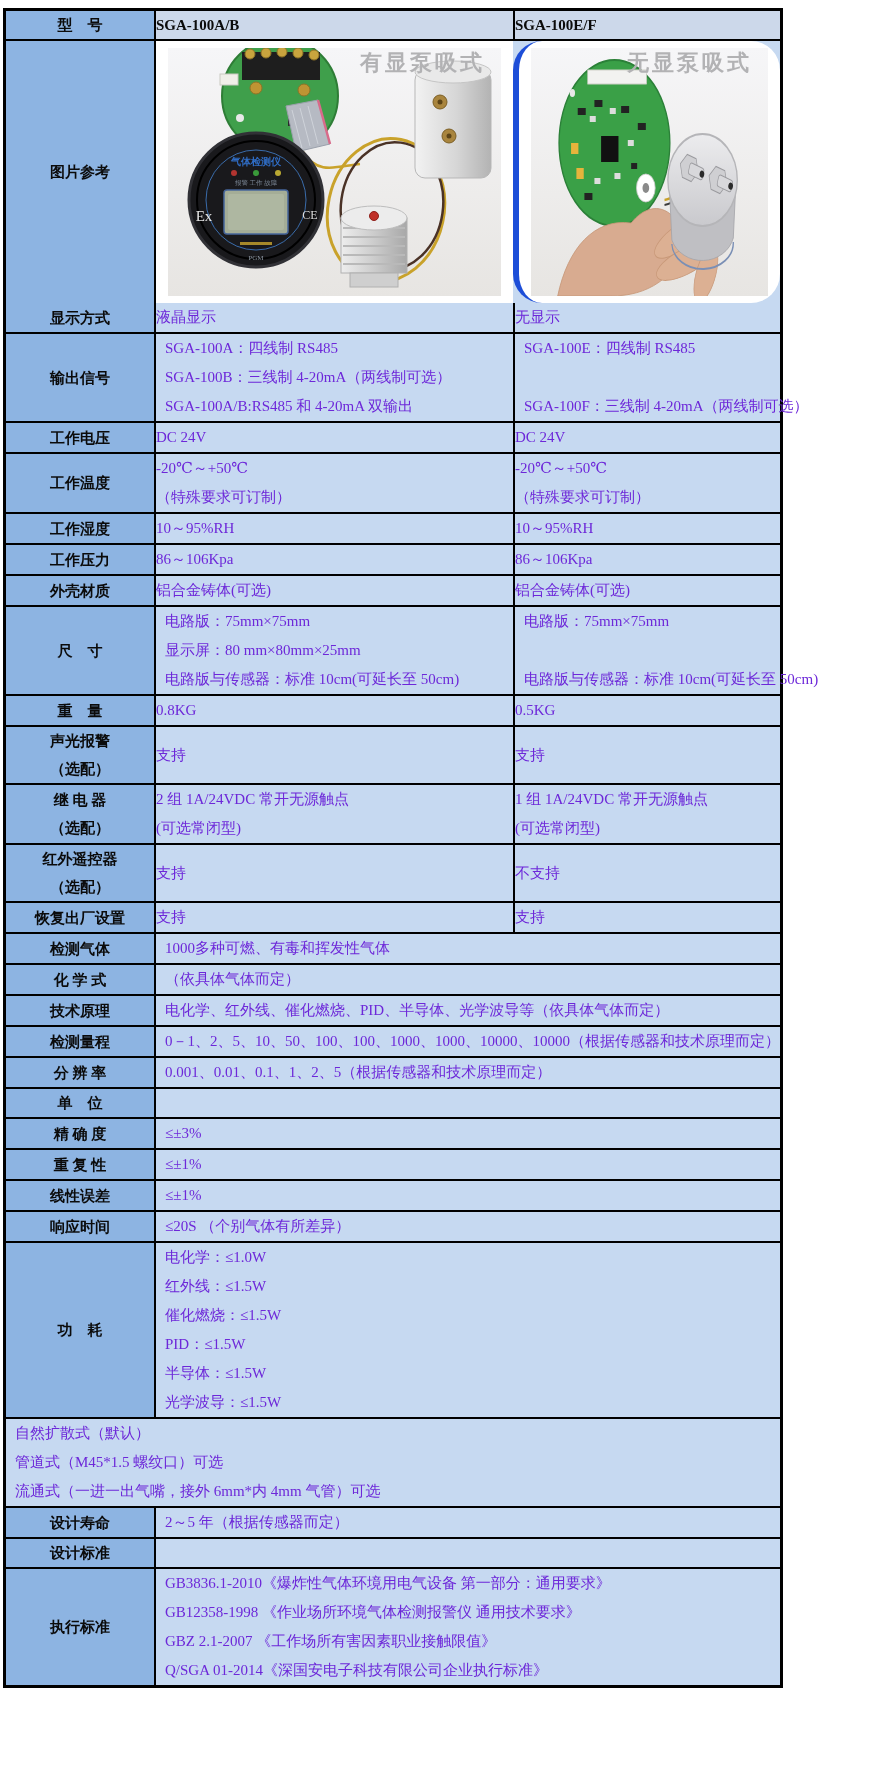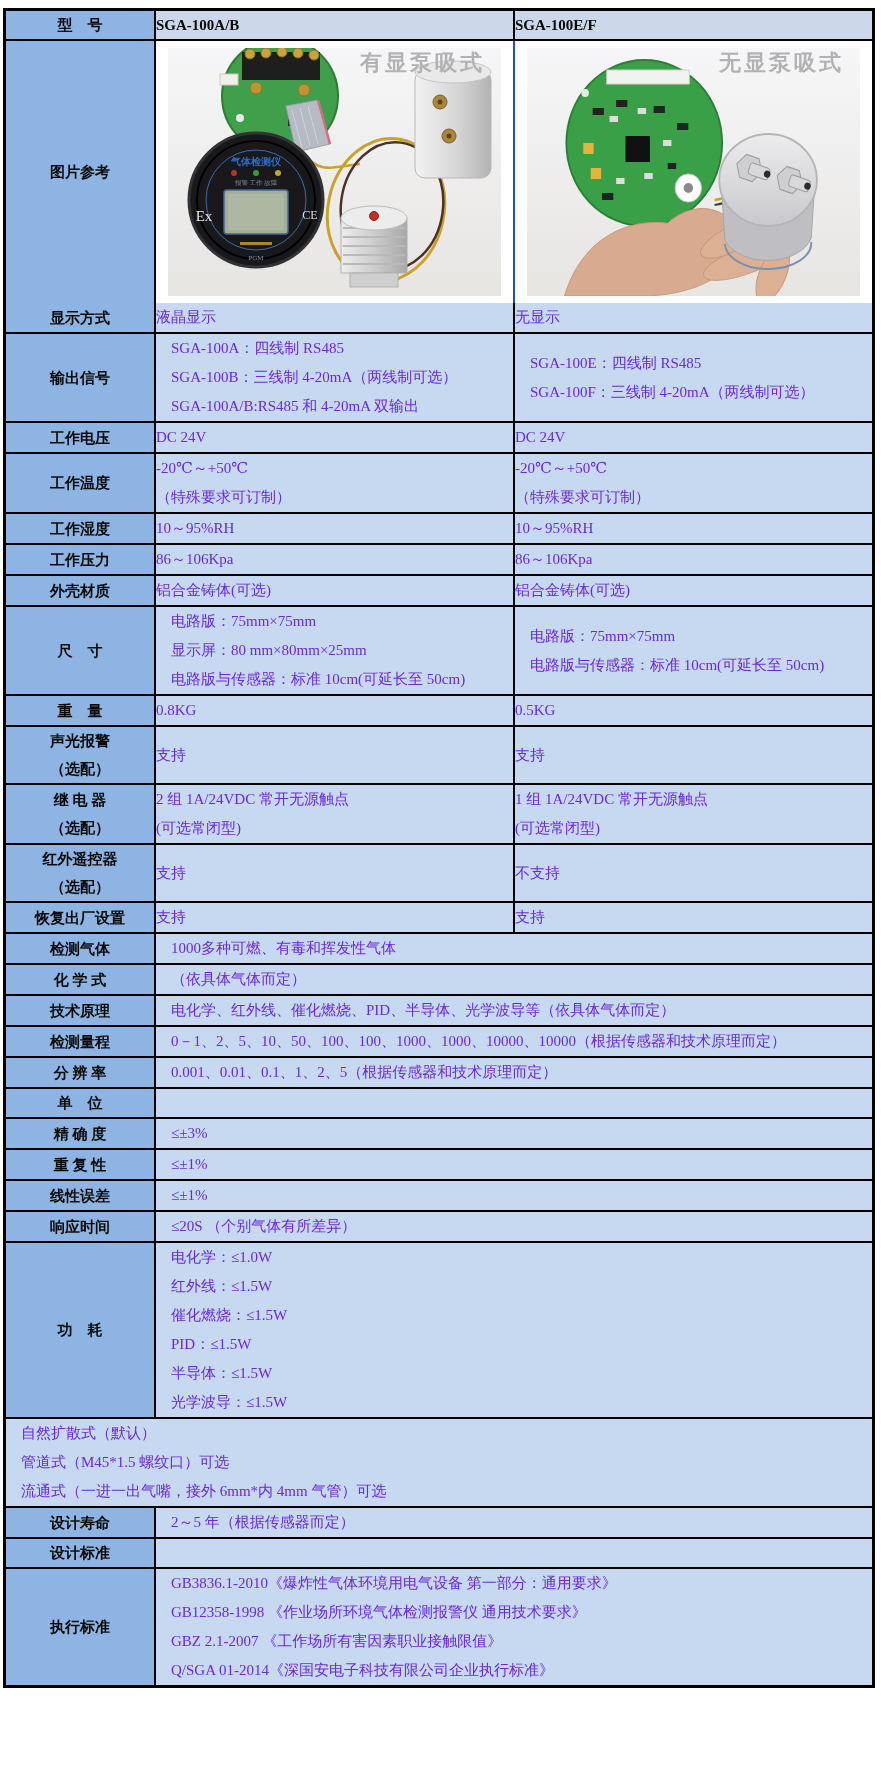--- a/index.html
+++ b/index.html
@@ -1,45 +1,45 @@
 <!DOCTYPE html>
 <html><head>
 <meta charset="utf-8">
 <style>
   html,body{margin:0;padding:0;background:#fff;}
   body{width:881px;height:1768px;overflow:hidden;
        font-family:"Liberation Serif","DejaVu Serif",serif;
        -webkit-font-smoothing:antialiased;}
-  .table{box-sizing:border-box;width:872px;margin:8px 6px 26px 3px;
+  .table{box-sizing:border-box;width:780px;margin:8px 6px 26px 3px;
          border:3px solid #000;background:#c6d9f1;}
   .row{display:flex;}
   .row + .row{border-top:2px solid #000;}
   .lcell{flex:0 0 150px;box-sizing:border-box;background:#8db4e2;
          border-right:2px solid #000;display:flex;flex-direction:column;
          justify-content:center;align-items:center;text-align:center;
          font-weight:bold;color:#0b0b0b;font-size:15px;}
   .cells{flex:1;display:flex;min-width:0;}
   .dcell{box-sizing:border-box;background:#c6d9f1;color:#6d28d9;font-size:15px;
          display:flex;flex-direction:column;justify-content:center;min-width:0;}
   .dcell.ac{align-items:flex-start;text-align:center;}
-  .dcell.al{align-items:flex-start;text-align:left;padding-left:15px;}
+  .dcell.al{align-items:flex-start;text-align:left;padding-left:9px;justify-content:space-between;}
   .dcell.half:first-child{flex:0 0 357px;}
   .dcell.half + .dcell.half{flex:1;border-left:2px solid #000;}
   .dcell.full{flex:1;}
   .line{line-height:29px;white-space:nowrap;}
   .lcell .line{line-height:28px;}
   
   .header-row .lcell{min-height:26px;}
   .header-row .hcell{min-height:26px;font-weight:bold;color:#0b0b0b;
                      background:#ccd8ea;}
   .header-row .hcell .line{line-height:26px;}
   
   .img-cell{box-sizing:border-box;background:#fff;height:262px;padding:7px 12px;}
   .img-cell.half:first-child{flex:0 0 357px;}
-  .img-cell.half + .img-cell.half{flex:1;border-left:2px solid #1d4ed8;}
+  .img-cell.half + .img-cell.half{flex:1;border-left:6px solid #1d4ed8;border-radius:29px;}
   .photo{position:relative;width:100%;height:100%;
          background:linear-gradient(#f6f6f8,#e7e5e2);overflow:hidden;}
   .photo svg{position:absolute;inset:0;width:100%;height:100%;display:block;}
   .watermark{position:absolute;top:0;right:16px;color:#b2b2b4;
              font-size:22px;letter-spacing:3px;font-weight:bold;z-index:3;}
 </style>
 </head>
 <body>
 
 <div class="table">

